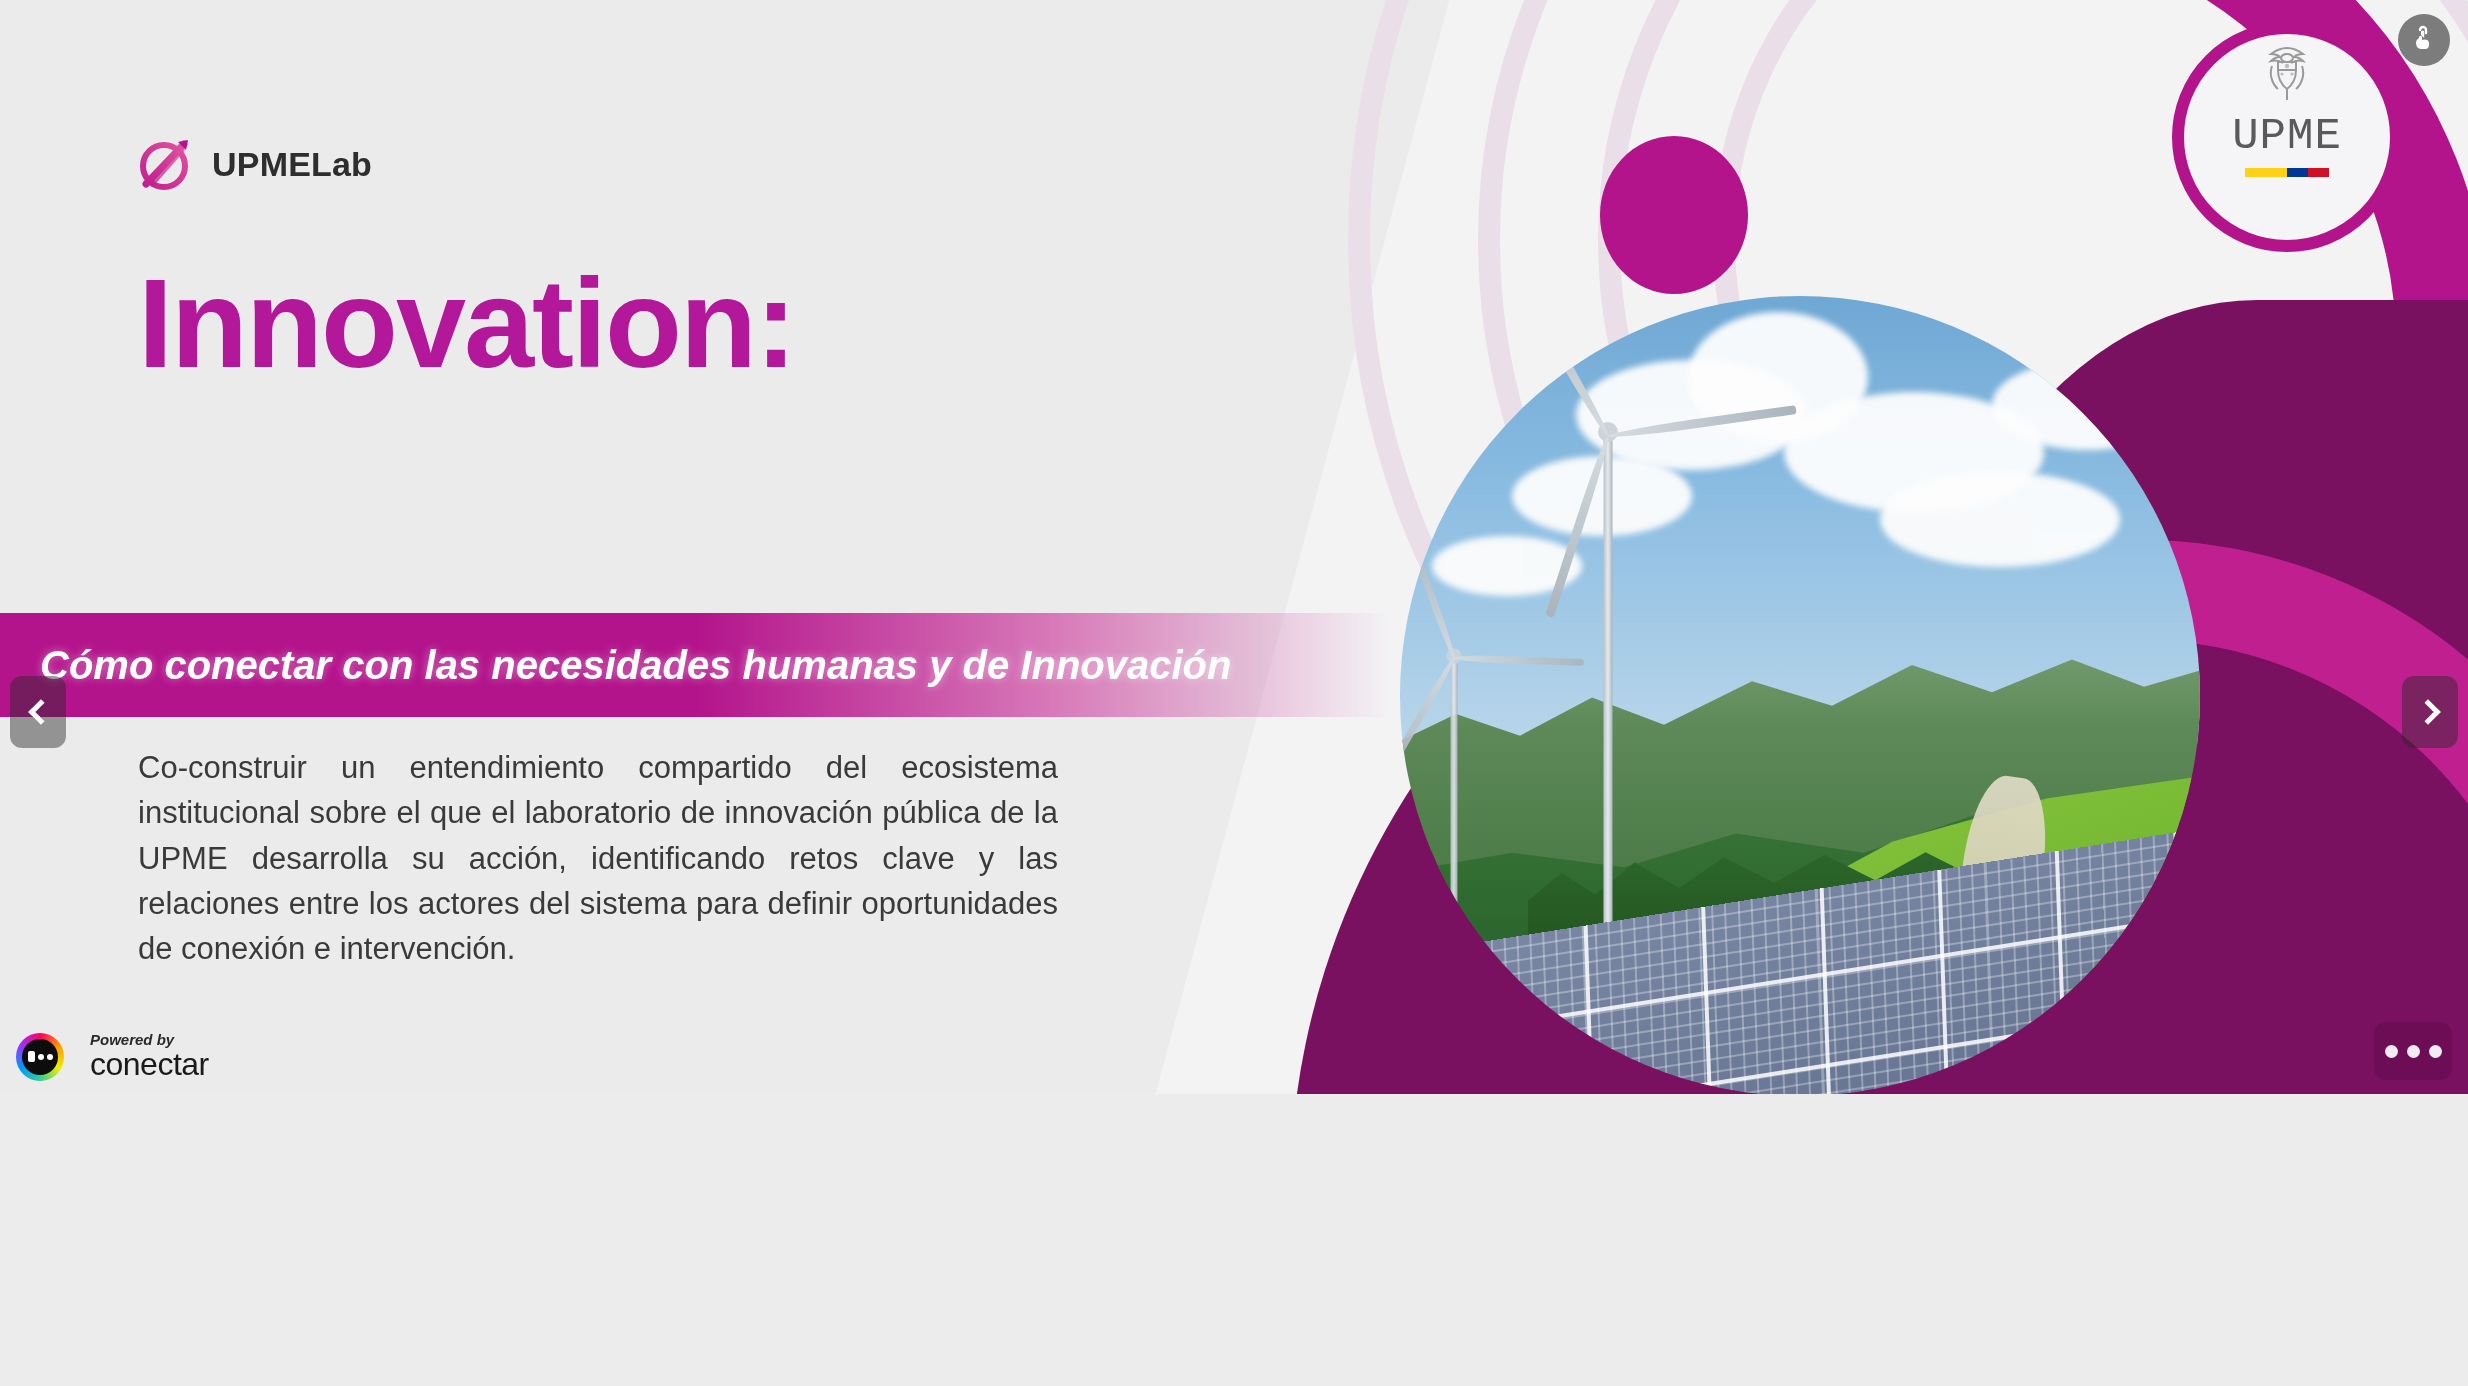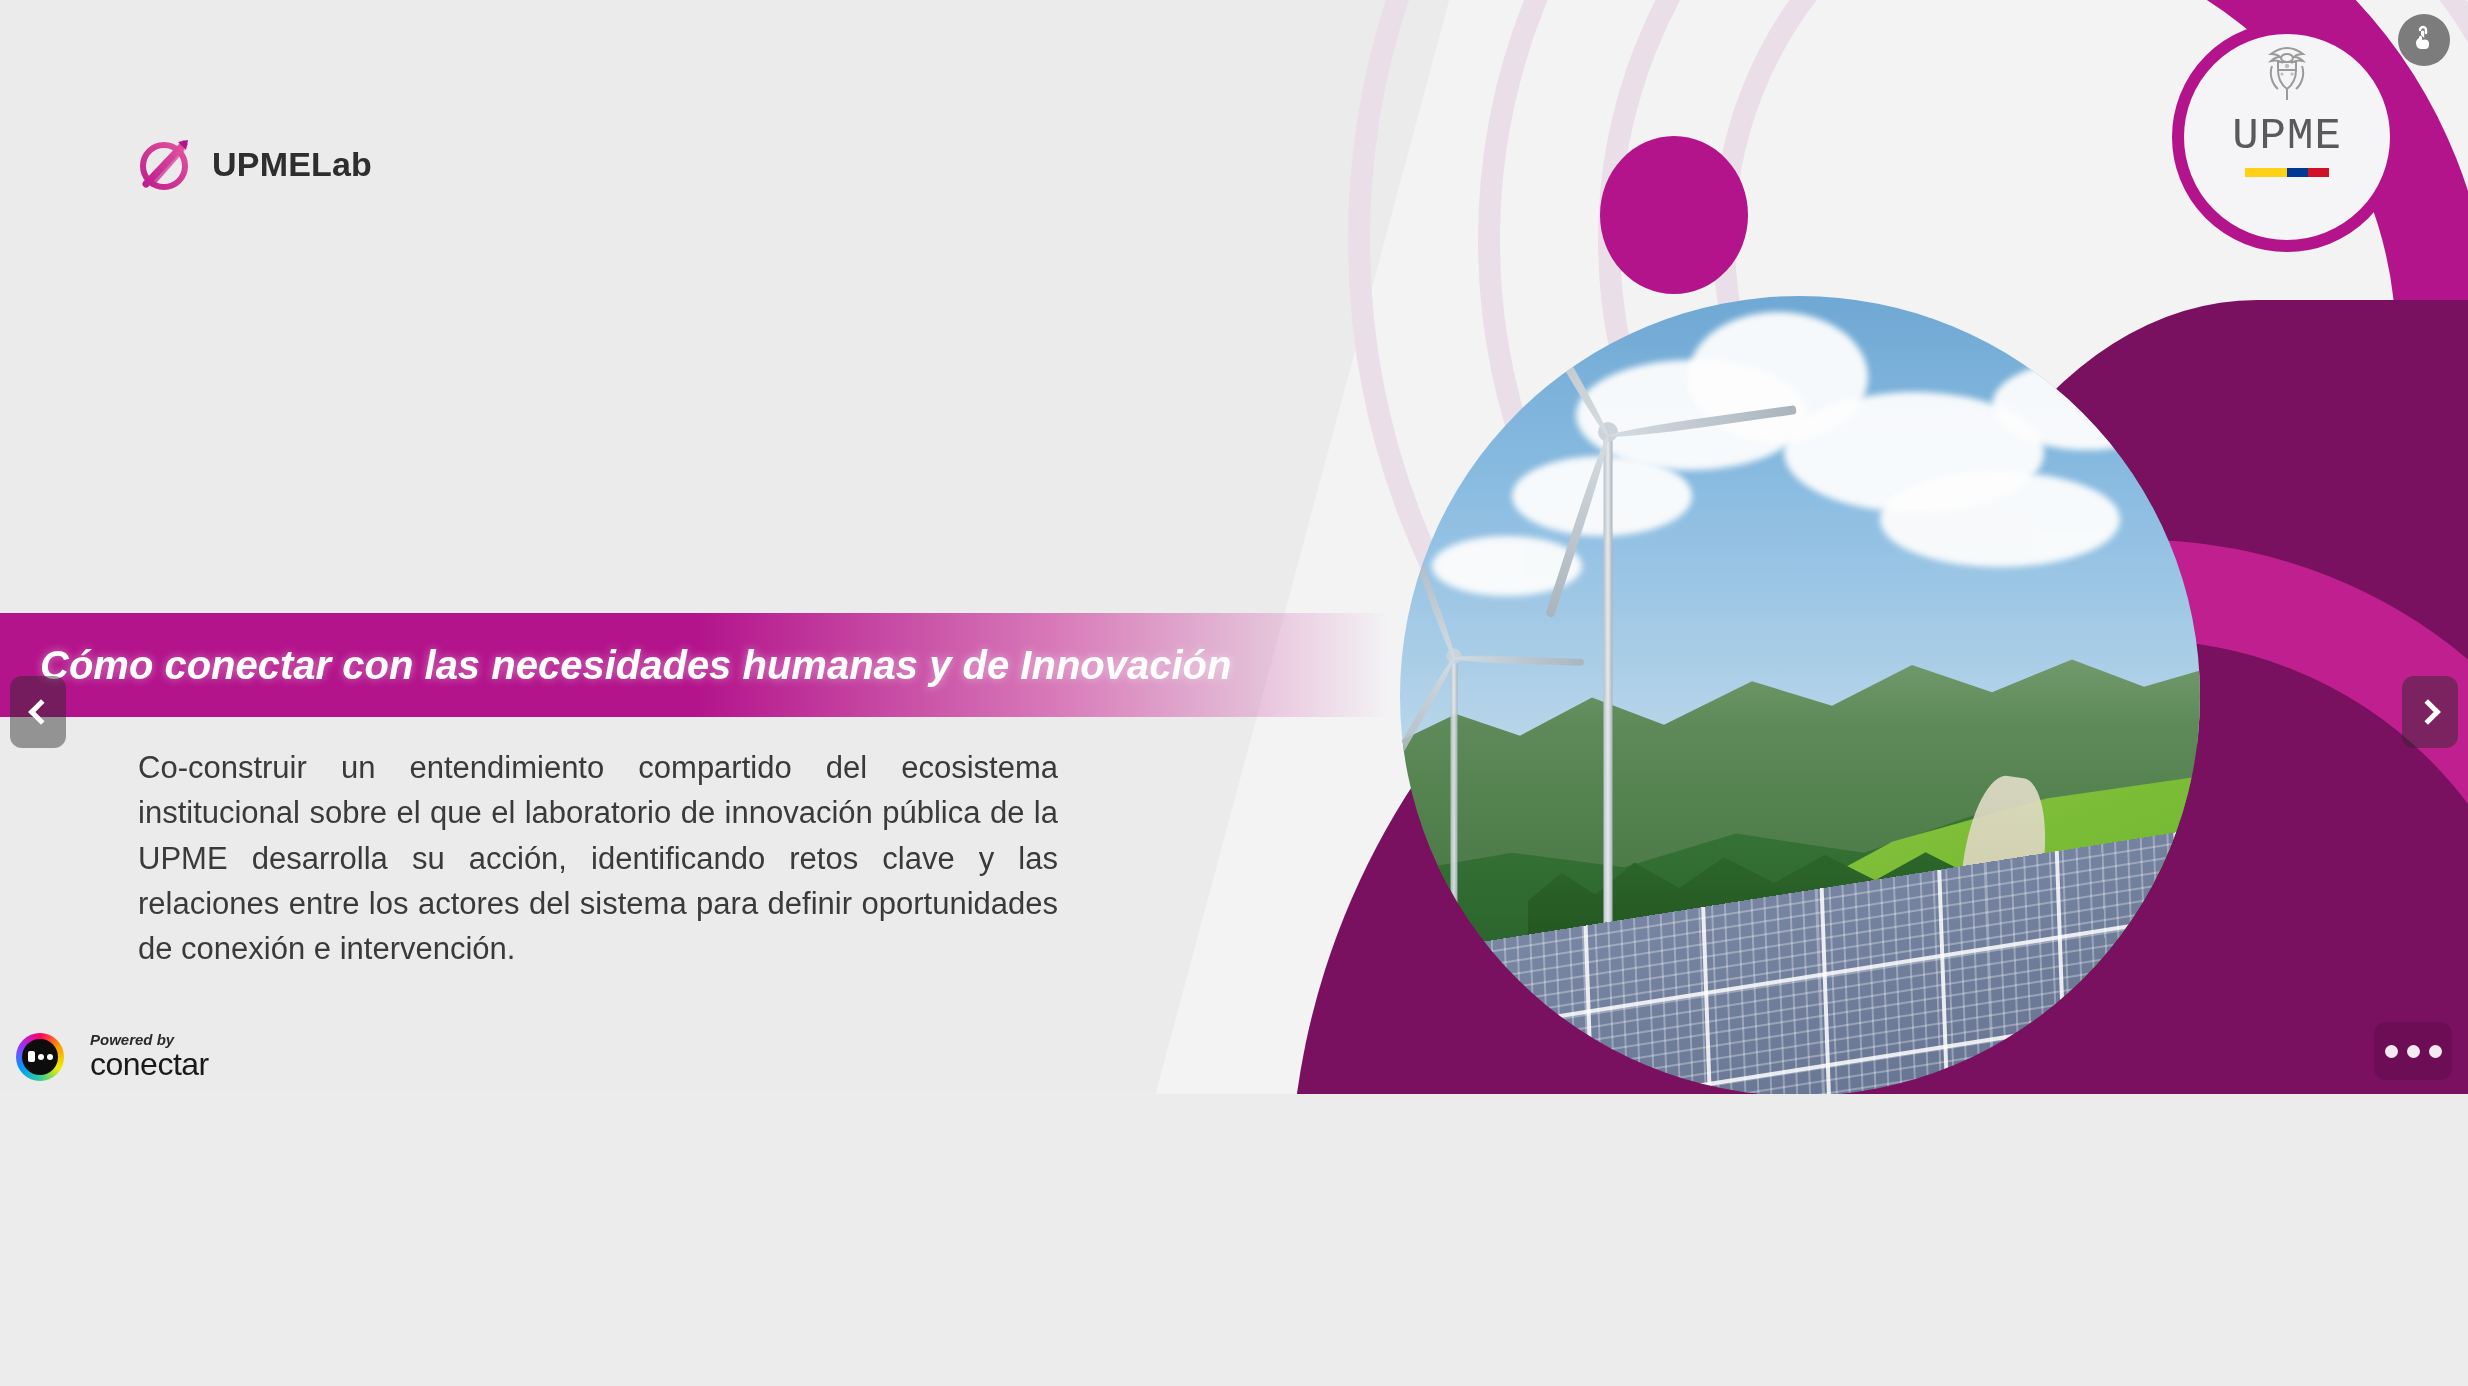--- a/index.html
+++ b/index.html
@@ -360,20 +360,21 @@
         <circle cx="26" cy="30" r="21" fill="none" stroke="url(#gm)" stroke-width="6"></circle>
         <path d="M8 48 L46 8" stroke="url(#gm)" stroke-width="7" stroke-linecap="round"></path>
         <path d="M14 48 L44 14" stroke="url(#gm)" stroke-width="5" stroke-linecap="round" opacity=".75"></path>
         <path d="M40 6 L50 4 L48 14 Z" fill="#b3138b"></path>
       </svg>
     </span>
     <span class="upmelab-text">UPMELab</span>
   </div>
 
   <h1 class="headline">
+    <span class="l2">Innovation:</span>
   </h1>
 
   <div class="subtitle-band">
     <span>Cómo conectar con las necesidades humanas y de Innovación</span>
   </div>
 
   <p class="body-copy">Co-construir un entendimiento compartido del ecosistema institucional sobre el que el laboratorio de innovación pública de la UPME desarrolla su acción, identificando retos clave y las relaciones entre los actores del sistema para definir oportunidades de conexión e intervención.</p>
 
   <div class="designed-by">
   </div>

